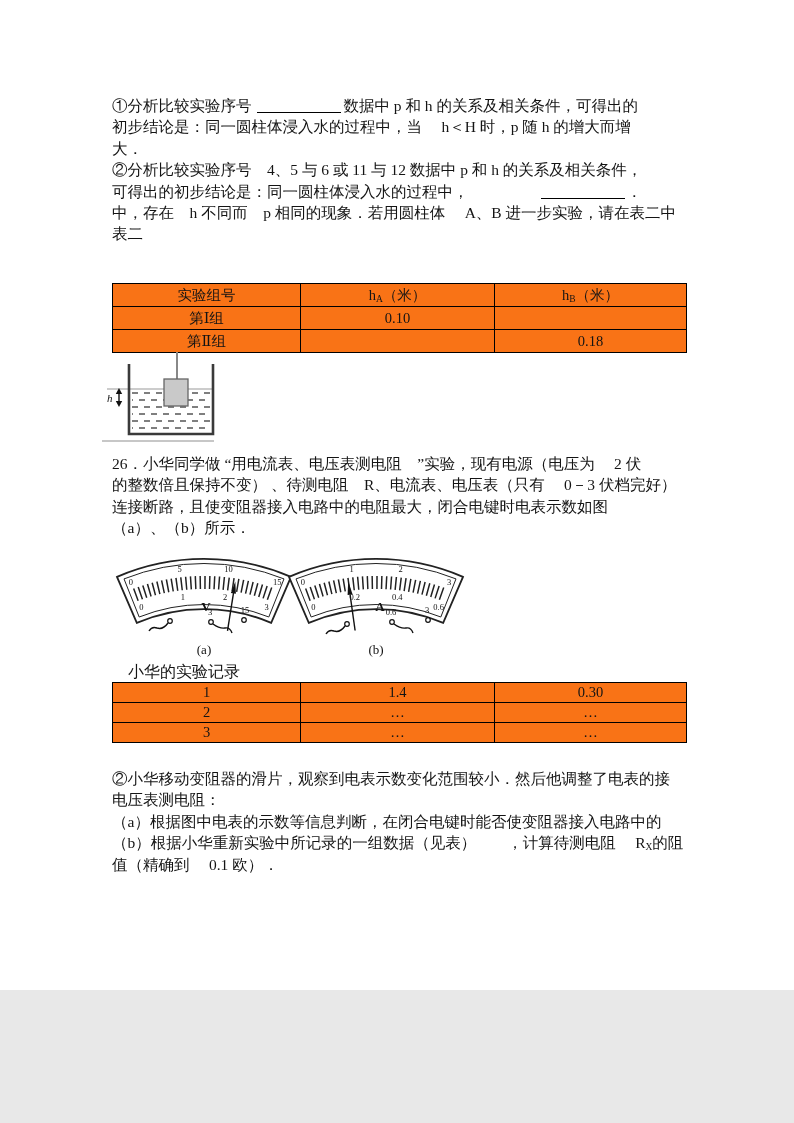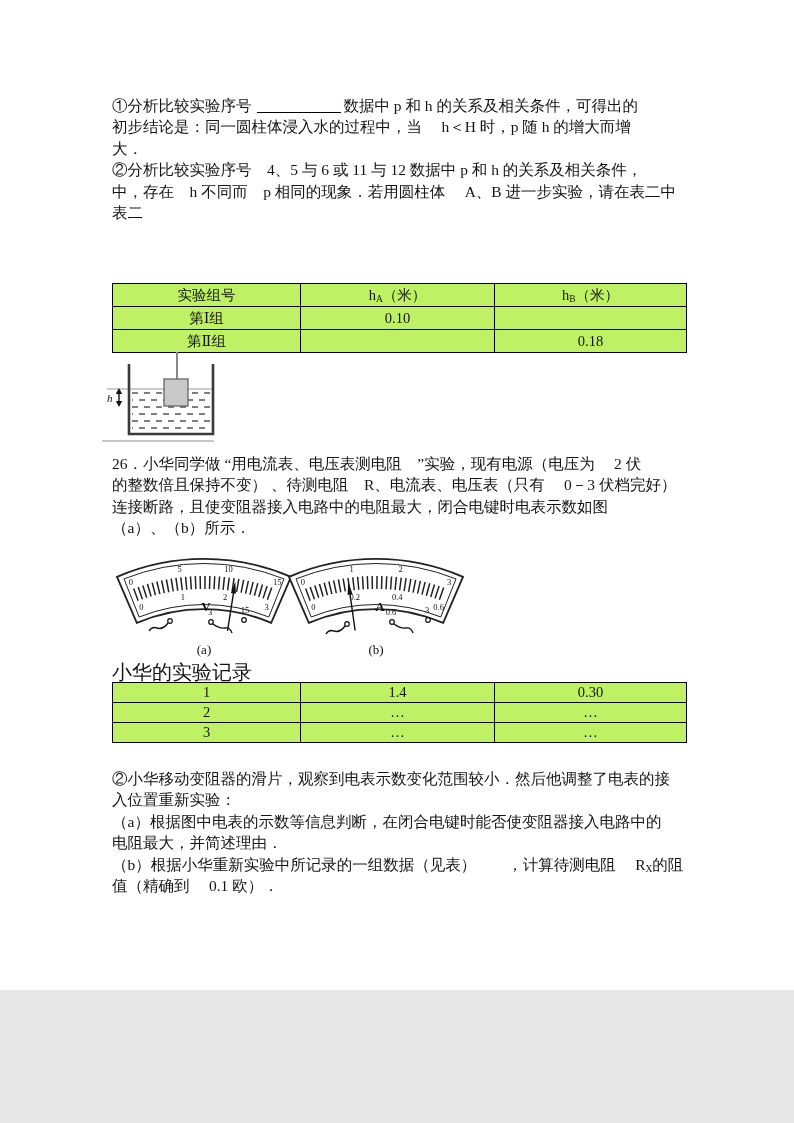--- a/index.html
+++ b/index.html
@@ -8,27 +8,27 @@
     margin:0 auto;overflow:hidden;
     font-family:"Liberation Serif","DejaVu Serif",serif;
     color:#141414;
   }
   .tblock{position:absolute;left:112px;width:600px;}
   .line{white-space:pre;height:21.4px;line-height:21.4px;font-size:15.5px;}
   .blank{display:inline-block;height:14px;border-bottom:1.3px solid #000;vertical-align:-2px;margin:0 2px;}
   .blank.w1{width:84px;}
   .blank.w2{width:84px;}
   .rsub{font-size:9.5px;vertical-align:-2px;}
-  table{position:absolute;border-collapse:collapse;table-layout:fixed;background:#bef264;}
+  table{position:absolute;border-collapse:collapse;table-layout:fixed;background:#f97316;}
   td{border:1.6px solid #000;text-align:center;padding:0;font-size:14.5px;overflow:hidden;}
   .t1 td{height:22px;}
   .t2 td{height:19px;}
   .t2 tr.hrow td{height:22px;}
   td sub{font-size:9.5px;vertical-align:-2px;letter-spacing:0;}
-  .lbl{position:absolute;font-size:20px;height:20px;line-height:20px;}
+  .lbl{position:absolute;font-size:16px;height:20px;line-height:20px;margin-left:16px;}
   svg{position:absolute;overflow:visible;}
   .mframe{fill:#ffffff;stroke:#222;stroke-width:1.8;}
   .mframe2{fill:none;stroke:#222;stroke-width:1;}
   .ticks{fill:none;stroke:#222;stroke-width:13;stroke-dasharray:1.5 3.2;}
   .mnum{font-size:8.5px;font-family:"Liberation Serif",serif;fill:#111;text-anchor:middle;}
   .mletter{font-size:13px;font-weight:bold;font-family:"Liberation Serif",serif;fill:#111;text-anchor:middle;}
   .mcap{font-size:13px;font-family:"Liberation Serif",serif;fill:#111;text-anchor:middle;}
   .needle{stroke:#111;stroke-width:1.4;}
   .narrow{fill:#111;}
   .term{fill:#fff;stroke:#111;stroke-width:1.2;}
@@ -38,20 +38,21 @@
 </head>
 <body>
 
 <div class="page">
 
   <div class="tblock" style="top:95px;">
     <div class="line"><span>①分析比较实验序号 </span><span class="blank w1"></span><span>数据中 p 和 h 的关系及相关条件，可得出的</span></div>
     <div class="line">初步结论是：同一圆柱体浸入水的过程中，当　 h＜H 时，p 随 h 的增大而增</div>
     <div class="line">大．</div>
     <div class="line">②分析比较实验序号　4、5 与 6 或 11 与 12 数据中 p 和 h 的关系及相关条件，</div>
+    <div class="line"><span>可得出的初步结论是：同一圆柱体浸入水的过程中，</span><span style="display:inline-block;width:70px;"></span><span class="blank w2"></span><span>．</span></div>
     <div class="line">中，存在　h 不同而　p 相同的现象．若用圆柱体　 A、B 进一步实验，请在表二中</div>
     <div class="line">表二</div>
   </div>
 
   <table class="t1" style="left:112px;top:283px;width:574px;">
     <colgroup>
         <col style="width:188px;">
         <col style="width:194px;">
         <col style="width:192px;">
       </colgroup>
@@ -187,20 +188,19 @@
     <tr>
       <td>3</td>
       <td>…</td>
       <td>…</td>
     </tr>
   </tbody>
     </table>
 
   <div class="tblock" style="top:768px;">
     <div class="line">②小华移动变阻器的滑片，观察到电表示数变化范围较小．然后他调整了电表的接</div>
-    <div class="line">入位置重新实验：</div>
+    <div class="line">电压表测电阻：</div>
     <div class="line">（a）根据图中电表的示数等信息判断，在闭合电键时能否使变阻器接入电路中的</div>
-    <div class="line">电阻最大，并简述理由．</div>
     <div class="line"><span>（b）根据小华重新实验中所记录的一组数据（见表）　　，计算待测电阻　 R</span><sub class="rsub">X</sub><span>的阻</span></div>
     <div class="line">值（精确到　 0.1 欧）．</div>
   </div>
 
 </div>
 
 </body></html>

